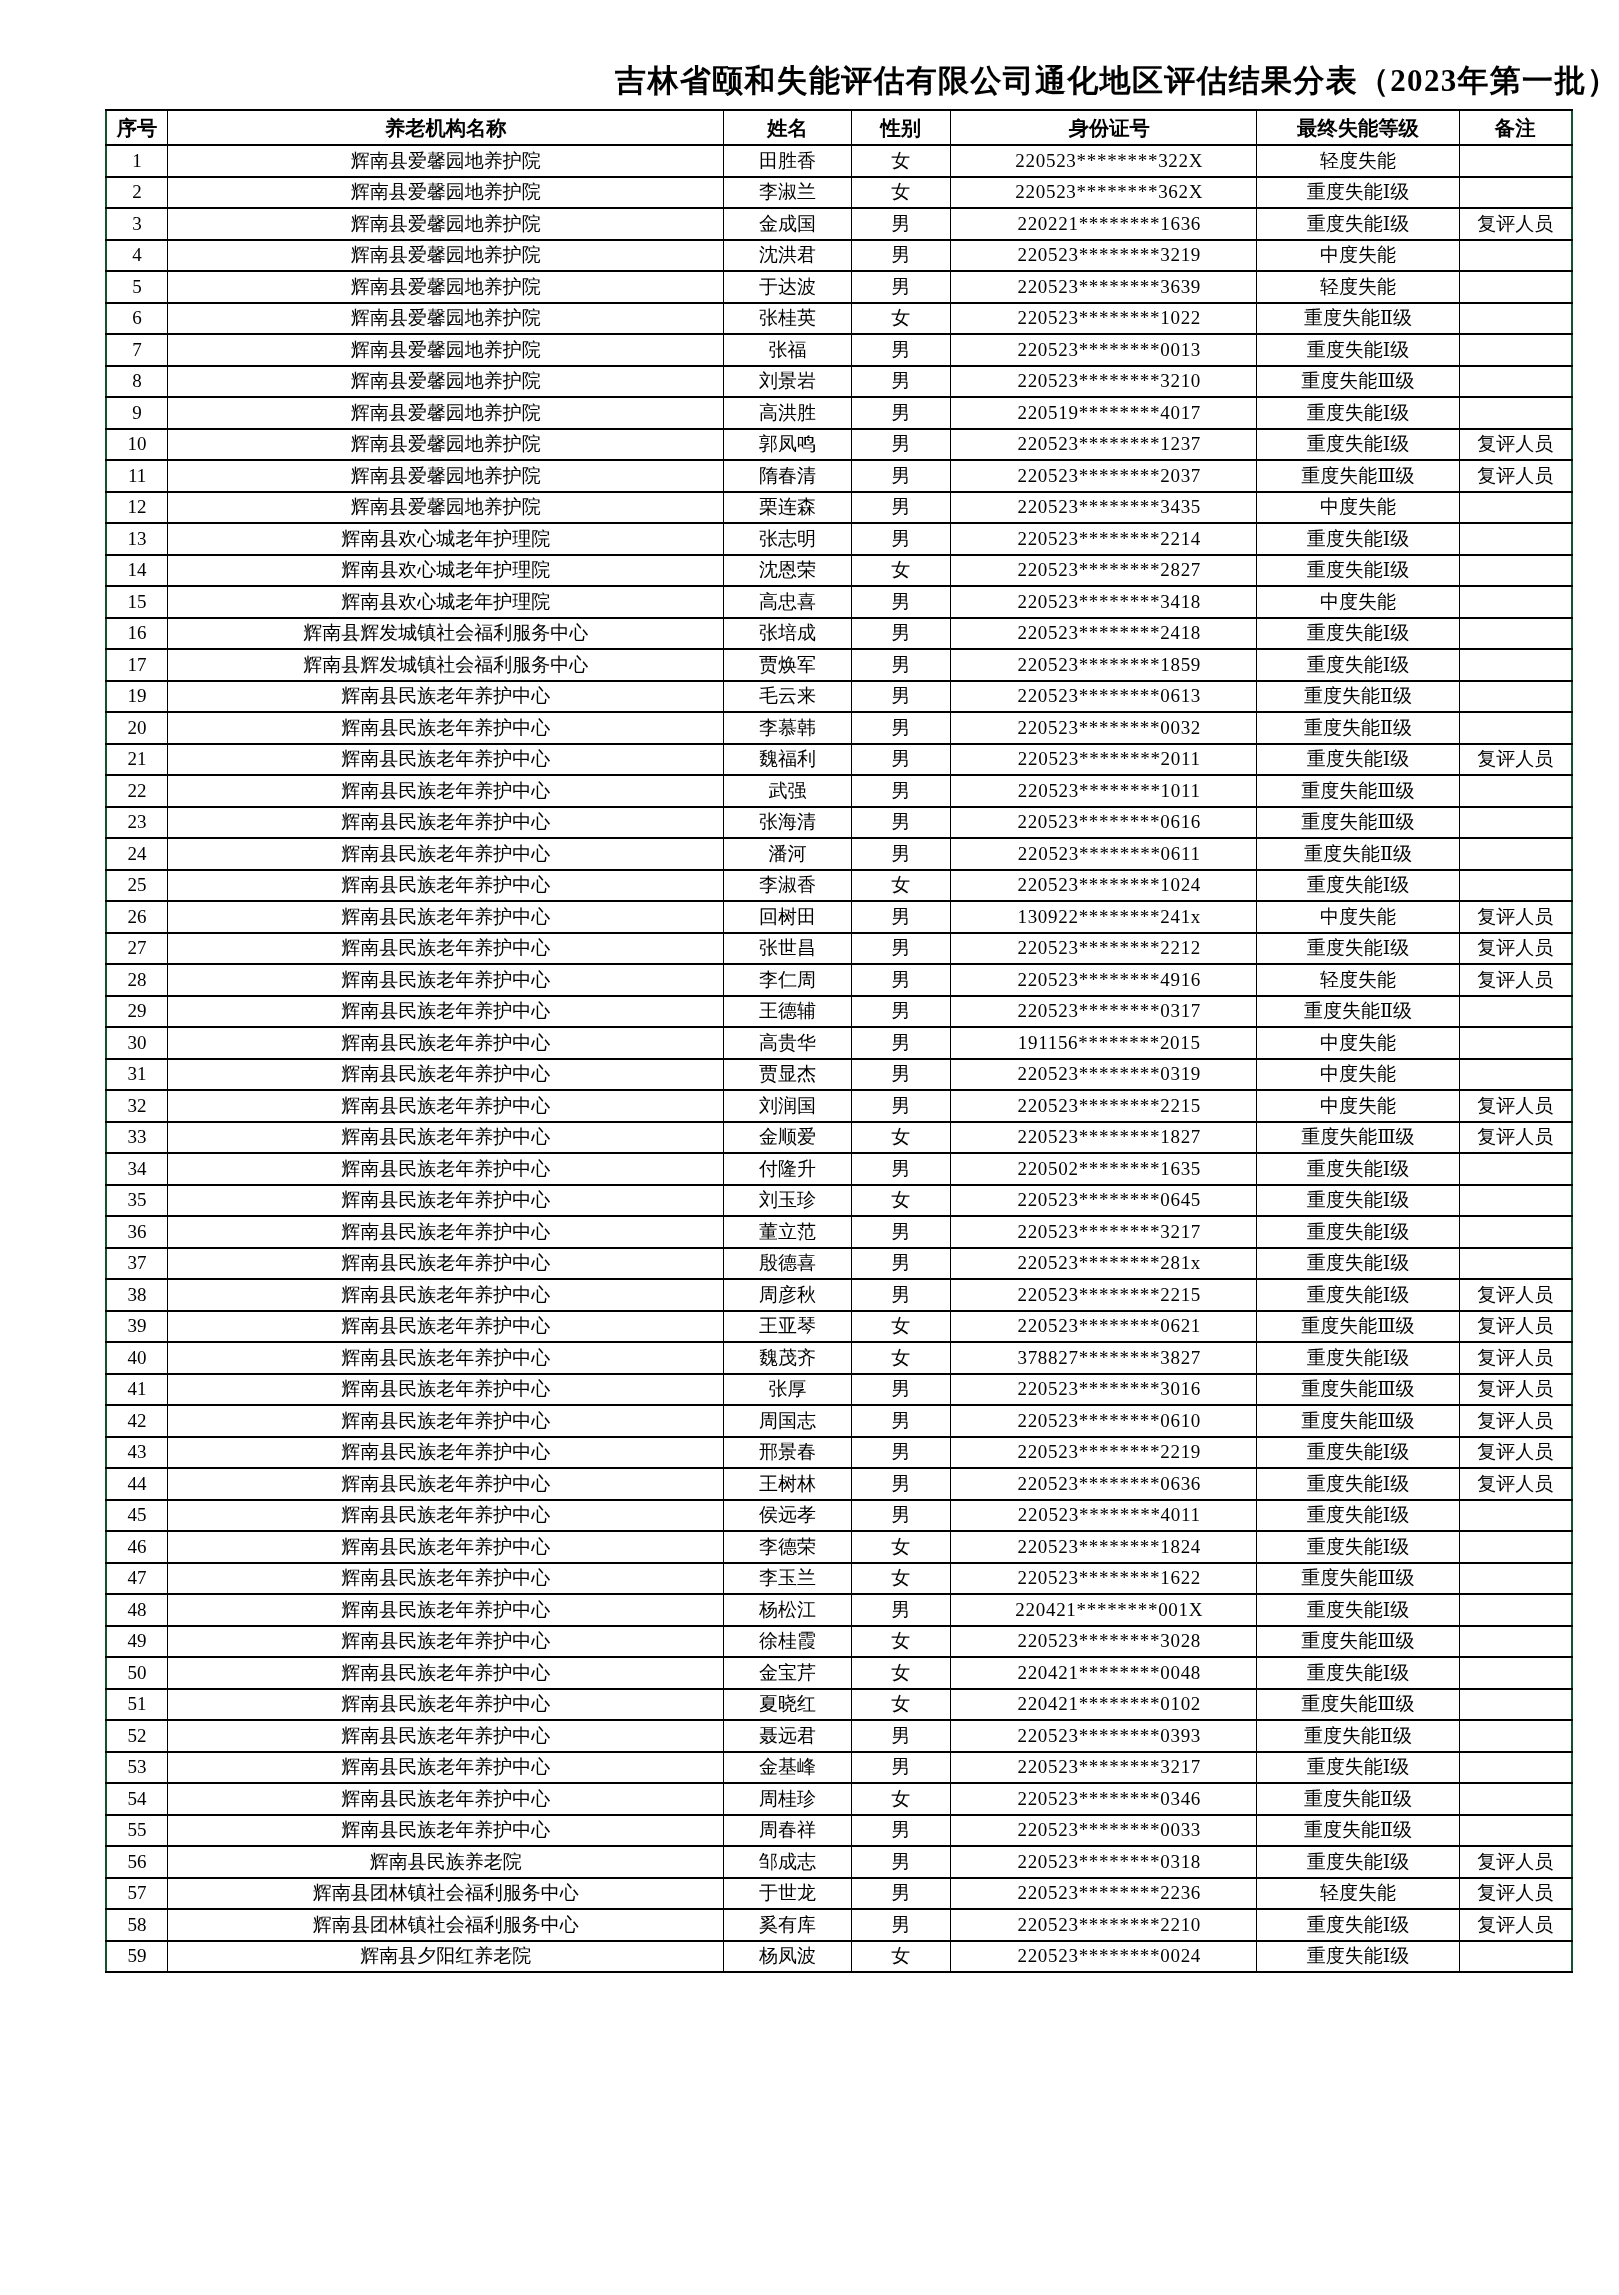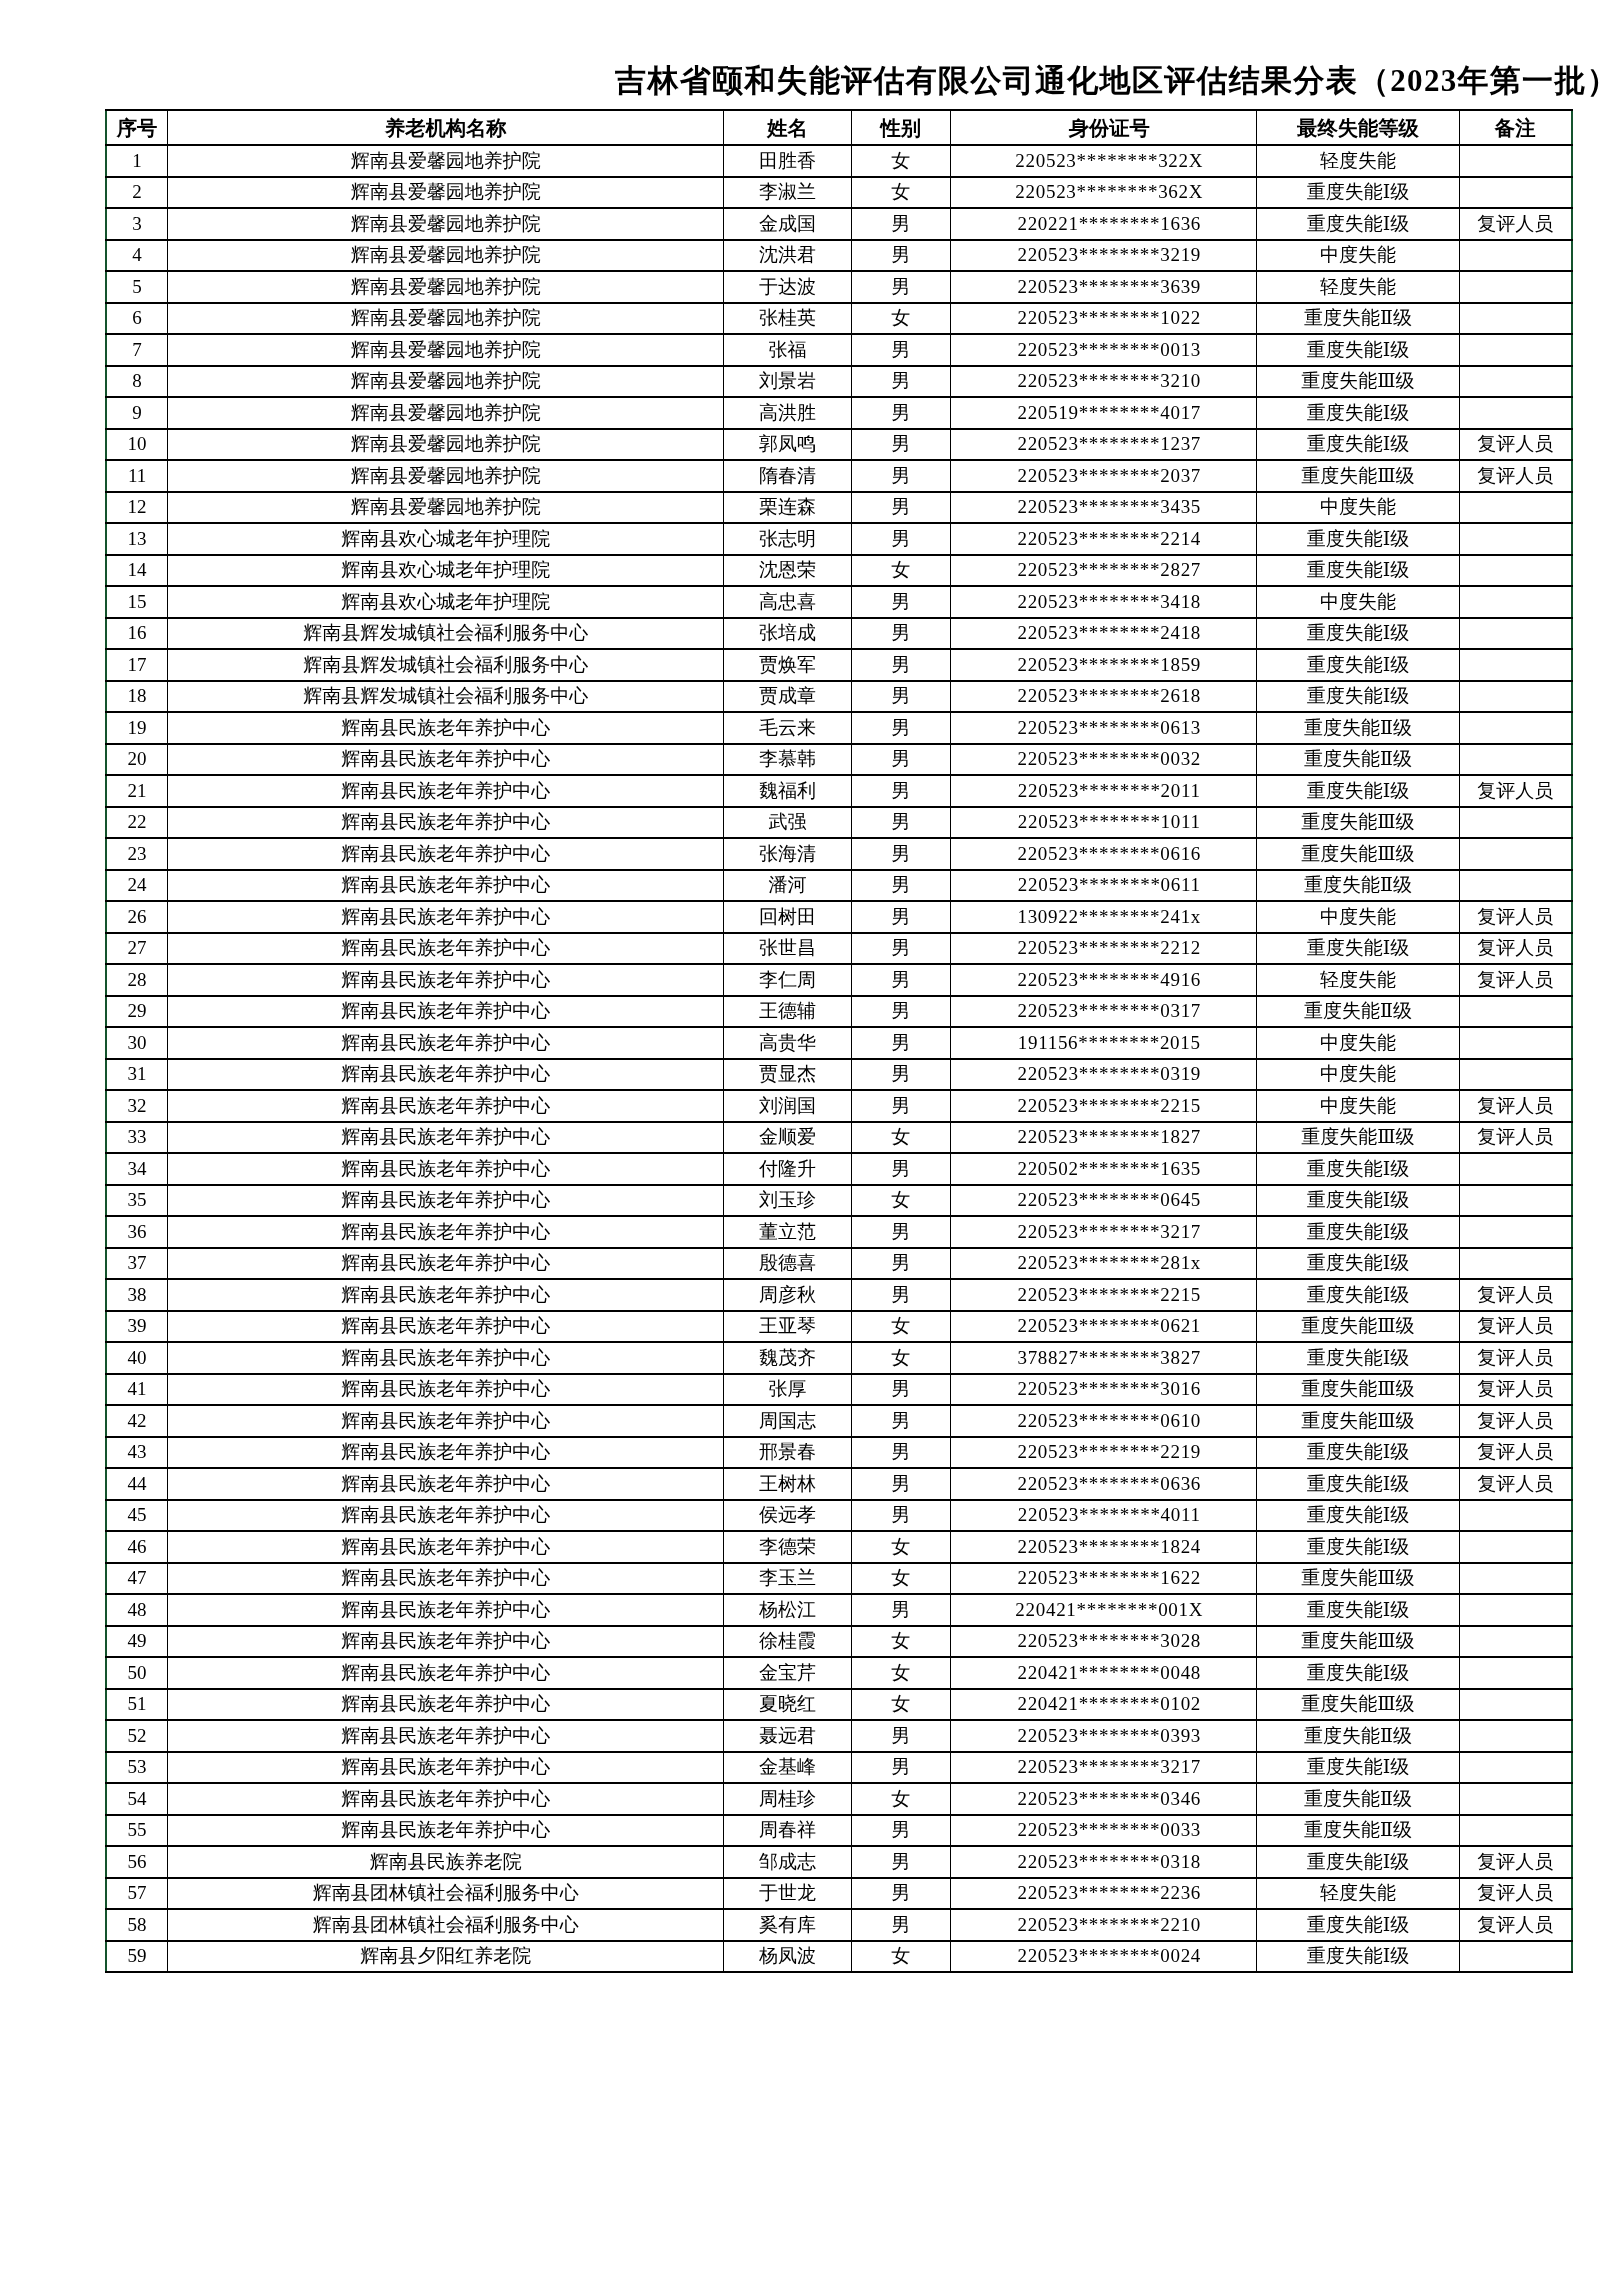--- a/index.html
+++ b/index.html
@@ -199,29 +199,20 @@
       <tr>
         <td>17</td>
         <td>辉南县辉发城镇社会福利服务中心</td>
         <td>贾焕军</td>
         <td>男</td>
         <td class="id-cell">220523********1859</td>
         <td>重度失能Ⅰ级</td>
         <td></td>
       </tr>
       <tr>
-        <td>18</td>
-        <td>辉南县辉发城镇社会福利服务中心</td>
-        <td>贾成章</td>
-        <td>男</td>
-        <td class="id-cell">220523********2618</td>
-        <td>重度失能Ⅰ级</td>
-        <td></td>
-      </tr>
-      <tr>
         <td>19</td>
         <td>辉南县民族老年养护中心</td>
         <td>毛云来</td>
         <td>男</td>
         <td class="id-cell">220523********0613</td>
         <td>重度失能Ⅱ级</td>
         <td></td>
       </tr>
       <tr>
         <td>20</td>
@@ -259,20 +250,29 @@
         <td>重度失能Ⅲ级</td>
         <td></td>
       </tr>
       <tr>
         <td>24</td>
         <td>辉南县民族老年养护中心</td>
         <td>潘河</td>
         <td>男</td>
         <td class="id-cell">220523********0611</td>
         <td>重度失能Ⅱ级</td>
+        <td></td>
+      </tr>
+      <tr>
+        <td>25</td>
+        <td>辉南县民族老年养护中心</td>
+        <td>李淑香</td>
+        <td>女</td>
+        <td class="id-cell">220523********1024</td>
+        <td>重度失能Ⅰ级</td>
         <td></td>
       </tr>
       <tr>
         <td>26</td>
         <td>辉南县民族老年养护中心</td>
         <td>回树田</td>
         <td>男</td>
         <td class="id-cell">130922********241x</td>
         <td>中度失能</td>
         <td>复评人员</td>

